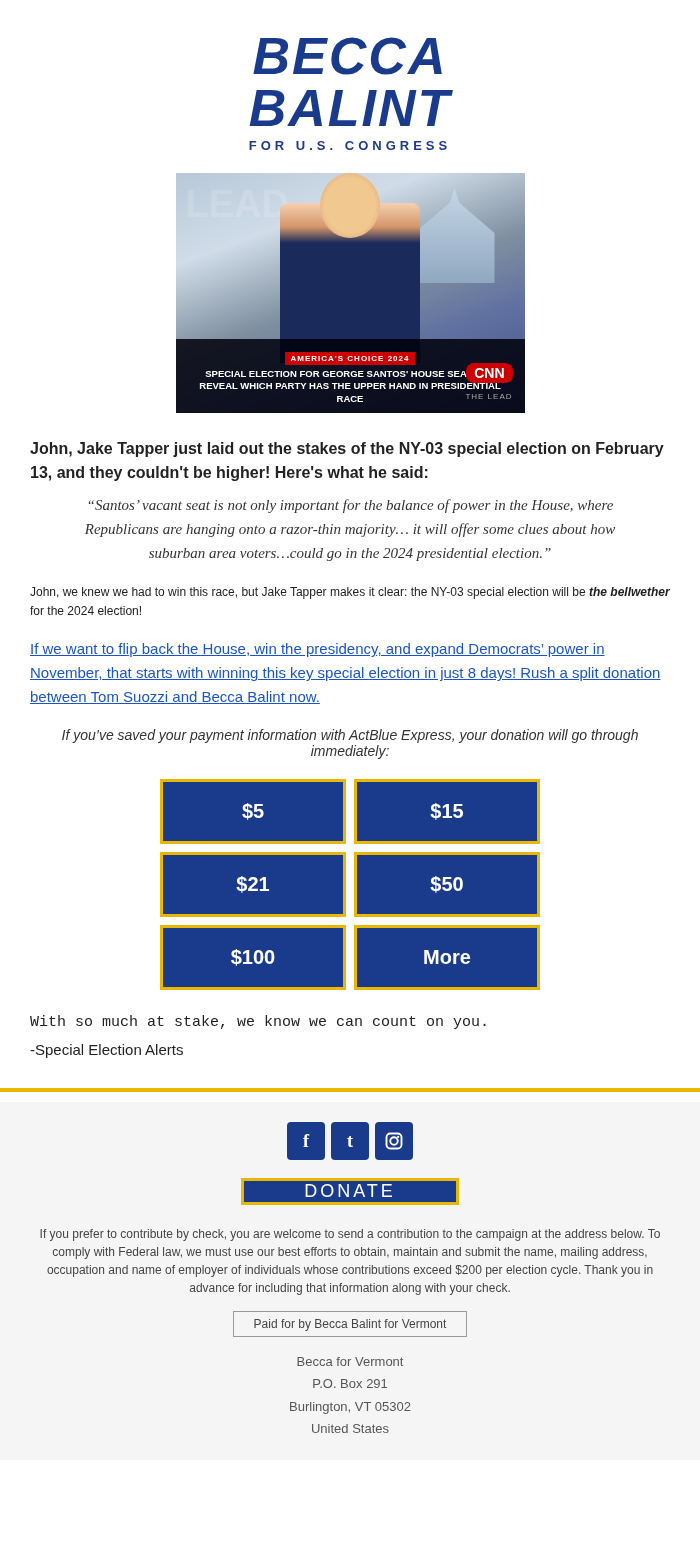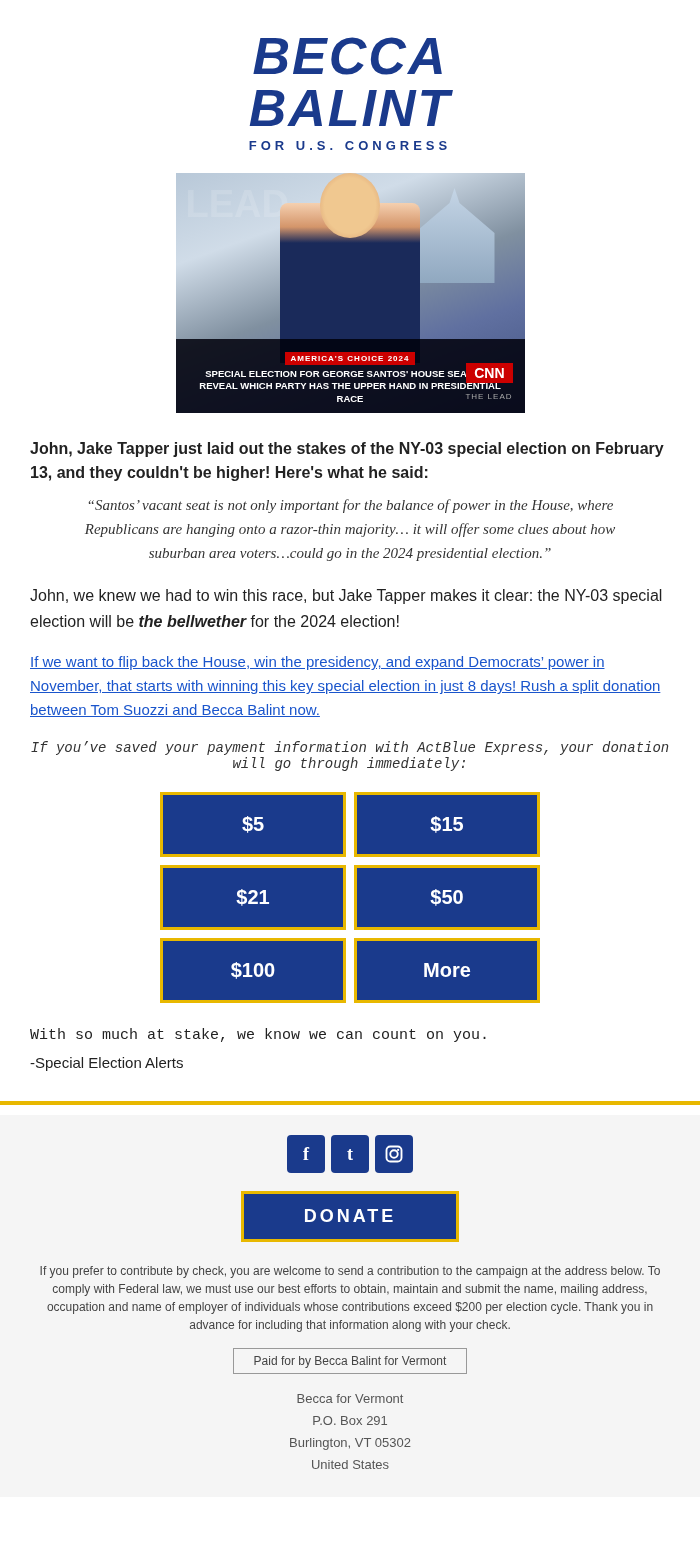--- a/index.html
+++ b/index.html
@@ -43,21 +43,21 @@
     }
     .quote-block {
       text-align: center;
       font-style: italic;
       font-size: 15px;
       line-height: 1.6;
       margin: 0 30px 18px;
       color: #333;
     }
     .body-text {
-      font-size: 16px;
+      font-size: 12px;
       line-height: 1.6;
       margin-bottom: 16px;
       font-family: Arial, sans-serif;
     }
     .bold-italic {
       font-weight: bold;
       font-style: italic;
     }
     .cta-link {
       color: #1a55cc;
@@ -67,21 +67,21 @@
       font-family: Arial, sans-serif;
       display: block;
       margin-bottom: 18px;
     }
     .actblue-note {
       font-style: italic;
       font-size: 14px;
       text-align: center;
       color: #333;
       margin-bottom: 20px;
-      font-family: Liberation Mono, monospace;
+      font-family: Liberation Sans, sans-serif;
     }
     .donation-grid {
       display: grid;
       grid-template-columns: 1fr 1fr;
       gap: 8px;
       max-width: 380px;
       margin: 0 auto 24px;
     }
     .donate-btn {
       background: #1a3a8c;
@@ -130,24 +130,24 @@
       align-items: center;
       justify-content: center;
       font-size: 18px;
       font-weight: bold;
       border-radius: 4px;
     }
     .donate-big-btn {
       background: #1a3a8c;
       color: white;
       font-size: 18px;
-      font-weight: bold;
+      font-weight: normal;
       font-family: Arial, sans-serif;
       letter-spacing: 3px;
-      padding: 12px 60px;
+      padding: 0 60px;
       border: 3px solid #e8b800;
       cursor: pointer;
       display: inline-block;
       margin-bottom: 20px;
     }
     .footer-text {
       font-size: 12px;
       font-family: Arial, sans-serif;
       color: #444;
       line-height: 1.5;
@@ -244,21 +244,21 @@
     .cnn-badge {
       position: absolute;
       right: 12px;
       bottom: 30px;
       background: #cc0000;
       color: white;
       font-weight: 900;
       font-family: Arial, sans-serif;
       font-size: 14px;
       padding: 2px 8px;
-      border-radius: 0;
+      border-radius: 8px;
     }
     .cnn-show-label {
       position: absolute;
       right: 12px;
       bottom: 12px;
       color: #aaa;
       font-family: Arial, sans-serif;
       font-size: 8px;
       letter-spacing: 1px;
     }

